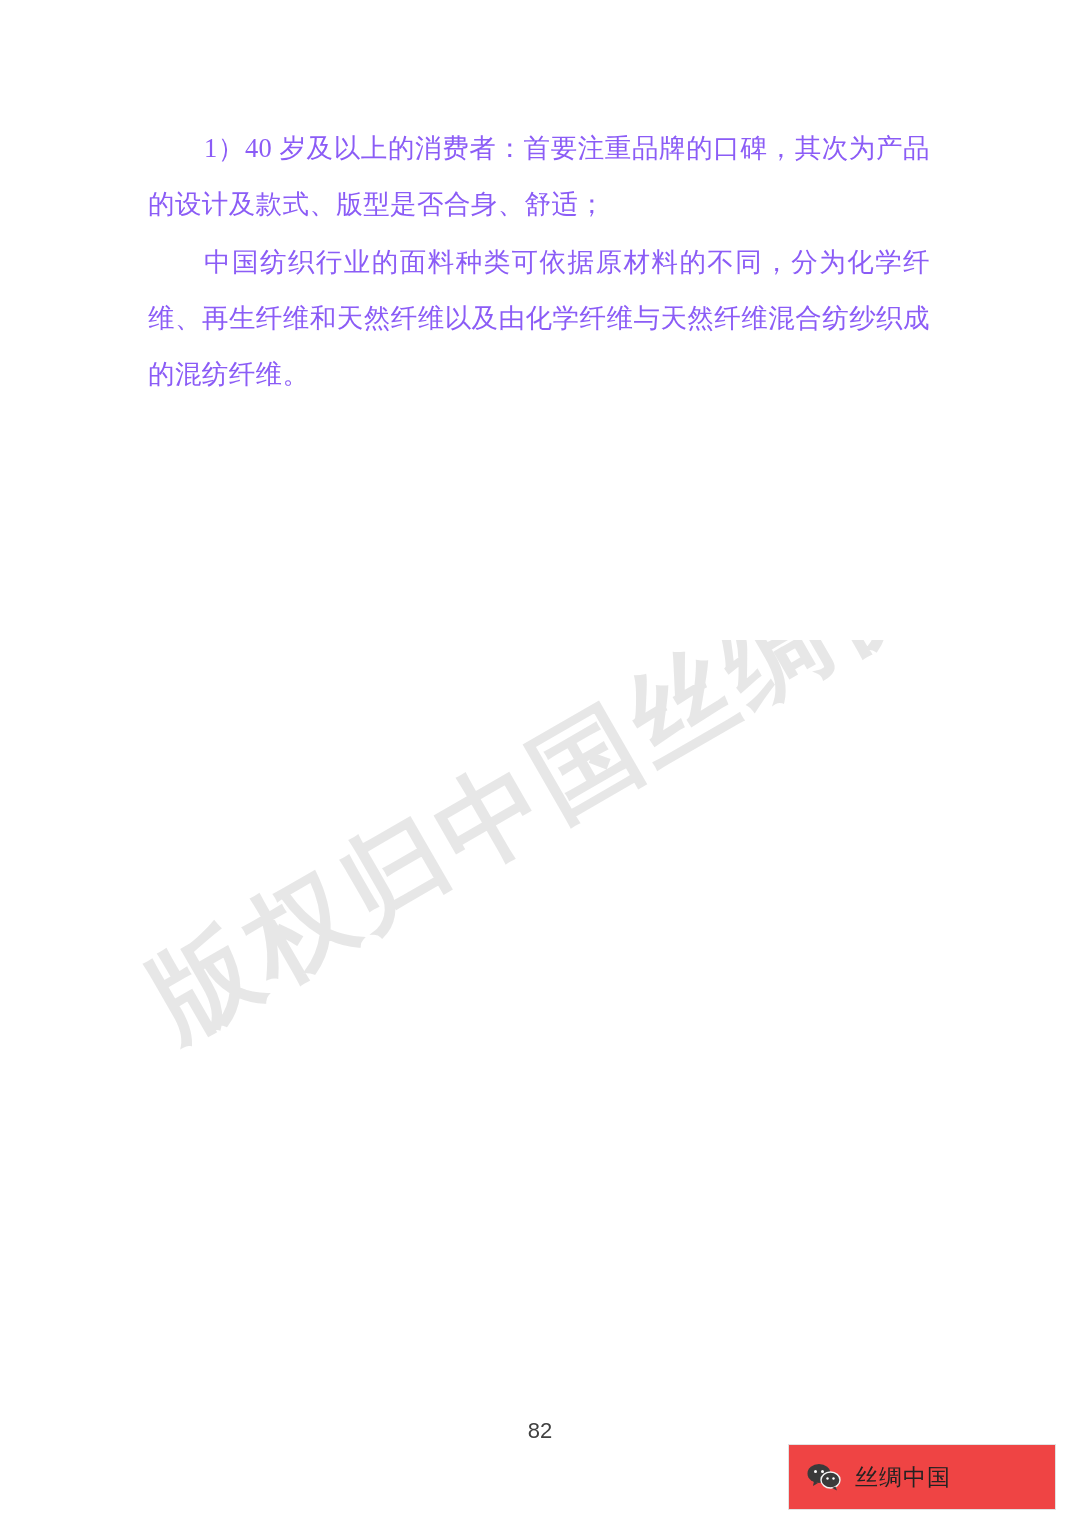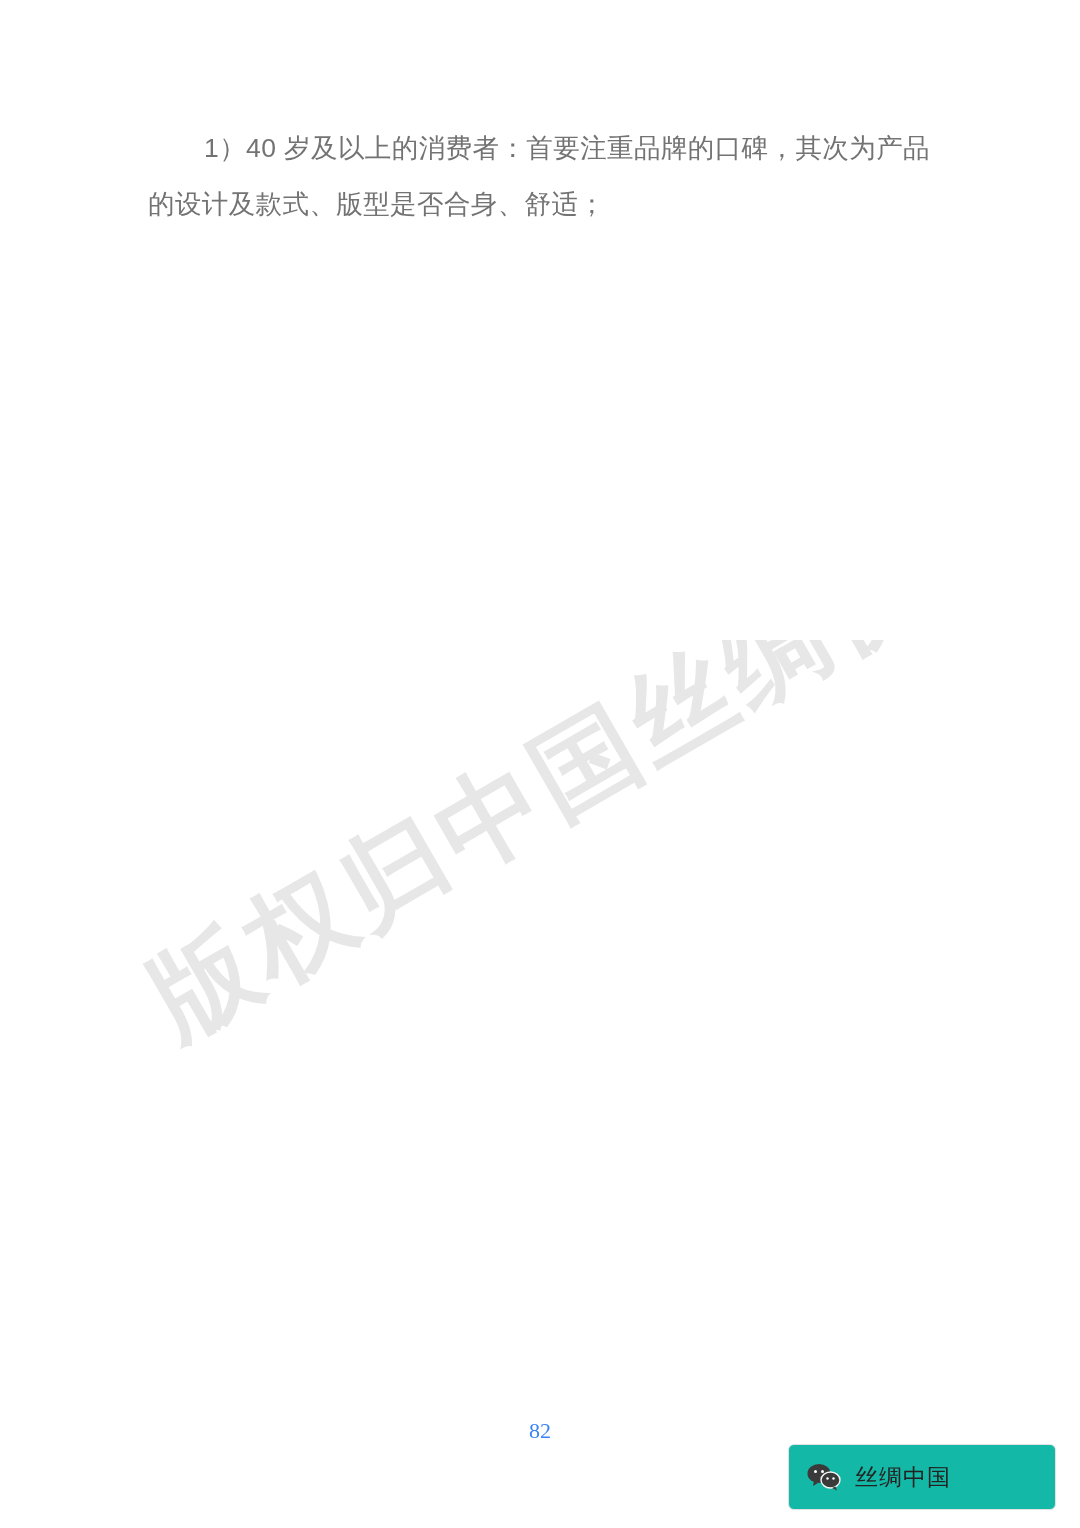--- a/index.html
+++ b/index.html
@@ -22,26 +22,27 @@
   }
   .content {
     position: absolute;
     left: 148px;
     top: 120px;
     width: 790px;
   }
   .para {
     font-size: 26.5px;
     line-height: 56px;
-    color: #737373;
+    color: #8b5cf6;
     text-align: justify;
     text-justify: inter-ideograph;
     letter-spacing: 0.4px;
     margin: 0 8px 2px 0;
     text-indent: 56px;
+    font-family: Liberation Serif, serif;
   }
   .para.sub {
     text-indent: 52px;
   }
   .watermark {
     position: absolute;
     left: 120px;
     top: 640px;
     width: 840px;
     height: 760px;
@@ -61,32 +62,32 @@
     letter-spacing: 6px;
     font-weight: 600;
   }
   .page-number {
     position: absolute;
     left: 0;
     right: 0;
     top: 1418px;
     text-align: center;
     font-size: 22px;
-    color: #3b82f6;
-    font-family: Liberation Serif, serif;
+    color: #404040;
+    font-family: Liberation Sans, sans-serif;
   }
   .footer-badge {
     position: absolute;
     right: 24px;
     bottom: 18px;
     width: 268px;
     height: 66px;
-    background: #14b8a6;
+    background: #ef4444;
     border: 1px solid #e2e2e2;
-    border-radius: 6px;
+    border-radius: 0;
     display: flex;
     align-items: center;
     padding-left: 18px;
     box-sizing: border-box;
   }
   .footer-badge .wechat-icon {
     width: 34px;
     height: 28px;
     position: relative;
     flex: 0 0 auto;
@@ -101,20 +102,21 @@
     letter-spacing: 1px;
   }
 </style>
 </head>
 <body>
 
 <div class="page">
 
   <div class="content">
     <p class="para">1）40 岁及以上的消费者：首要注重品牌的口碑，其次为产品的设计及款式、版型是否合身、舒适；</p>
+    <p class="para">中国纺织行业的面料种类可依据原材料的不同，分为化学纤维、再生纤维和天然纤维以及由化学纤维与天然纤维混合纺纱织成的混纺纤维。</p>
   </div>
 
   <div class="watermark">
     <span>版权归中国丝绸协会所有</span>
   </div>
 
   <div class="page-number">82</div>
 
   <div class="footer-badge">
     <span class="wechat-icon">

